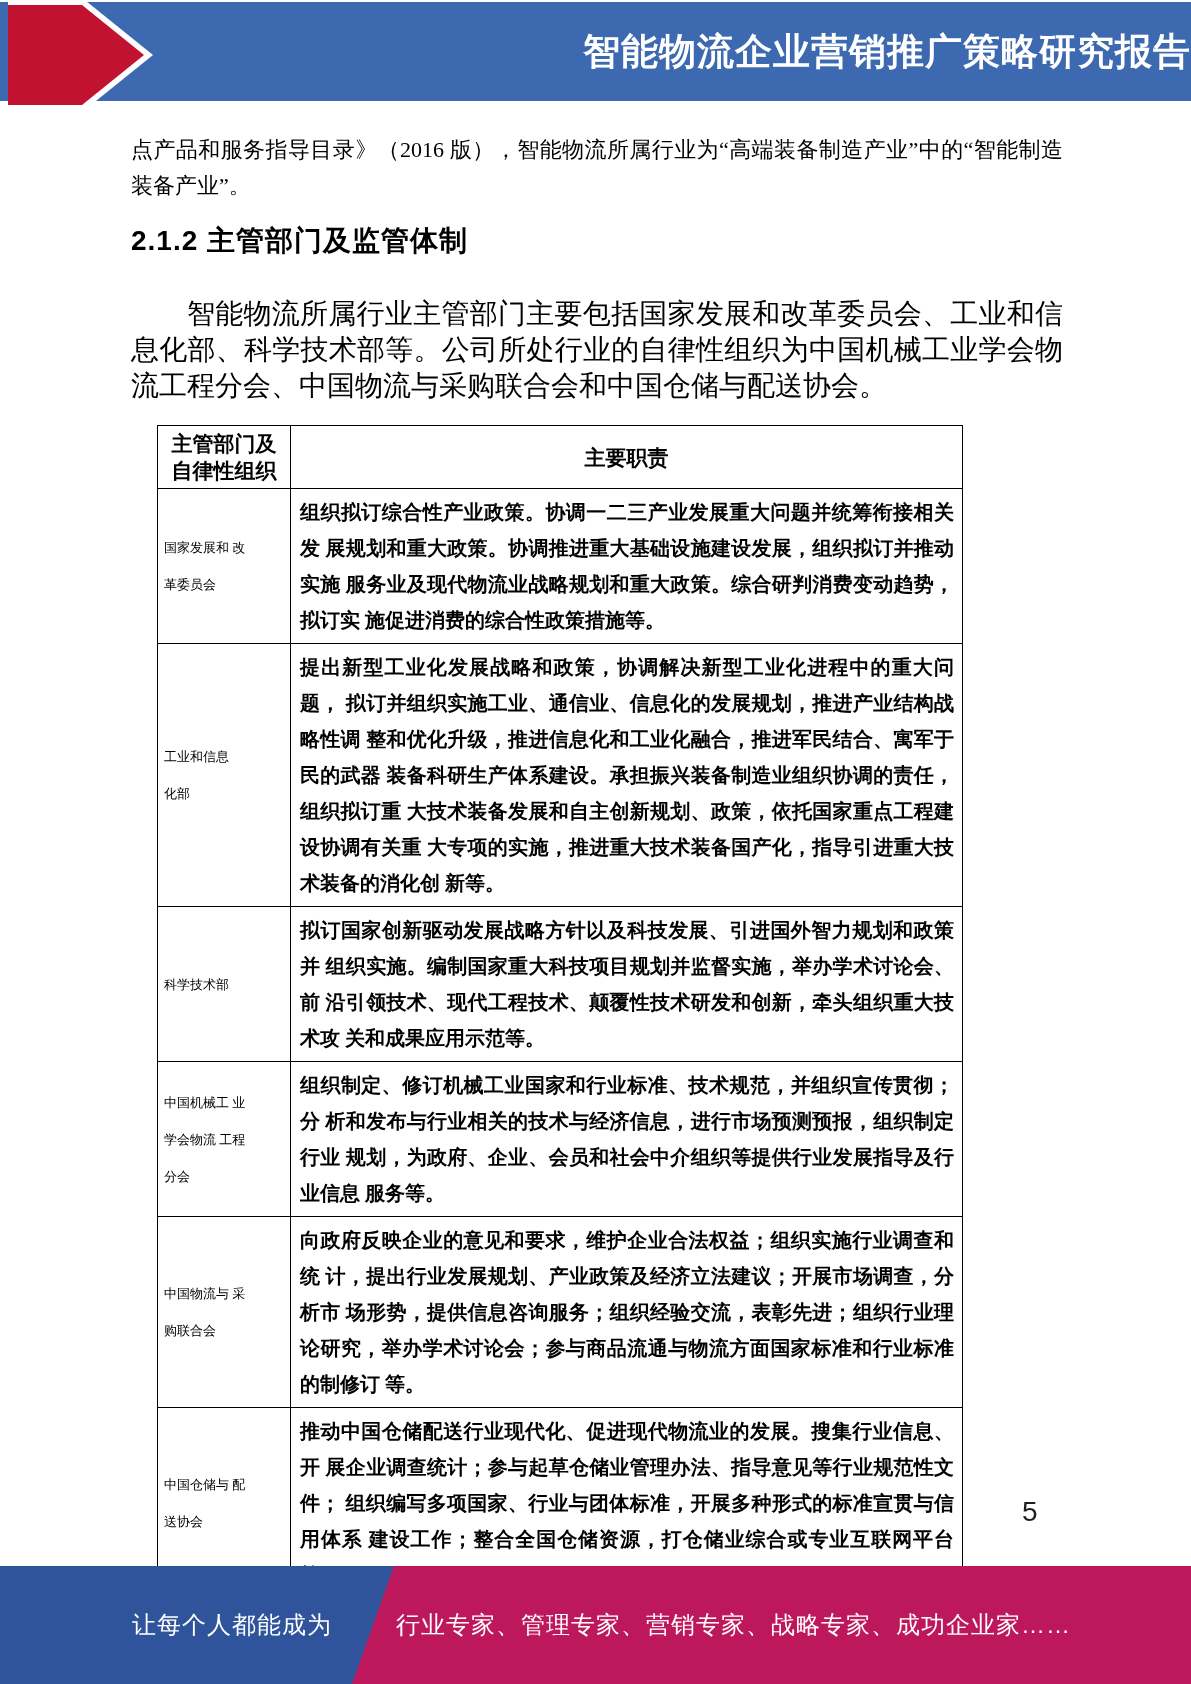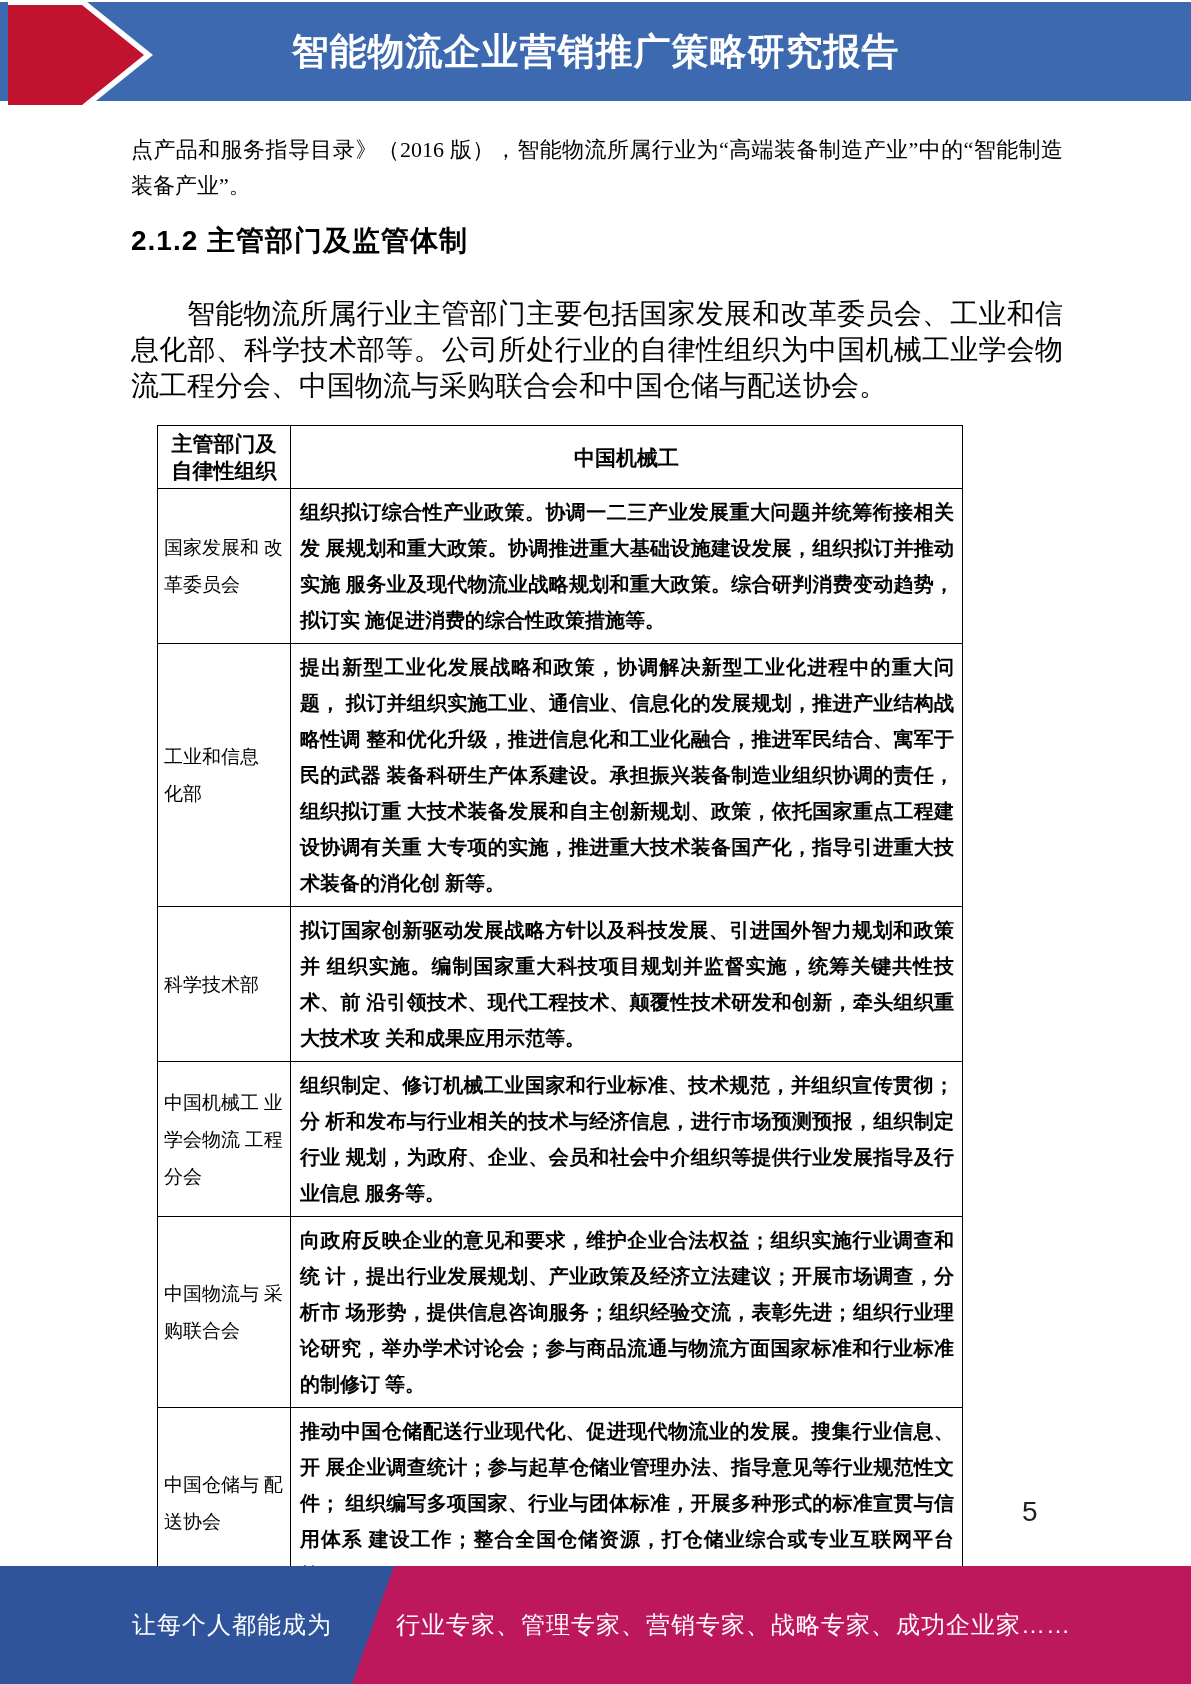--- a/index.html
+++ b/index.html
@@ -19,21 +19,21 @@
     position: absolute;
     top: 2px; left: 0; right: 0;
     height: 99px;
     background: #3c69b0;
   }
   .header-title {
     position: absolute;
     top: 0; left: 0; right: 0;
     height: 103px;
     line-height: 99px;
-    text-align: center;
+    text-align: right;
     color: #ffffff;
     font-family: "Liberation Sans", "DejaVu Sans", sans-serif;
     font-weight: bold;
     font-size: 37px;
     letter-spacing: 1px;
   }
   .header-arrow {
     position: absolute;
     left: 8px; top: -1px;
     width: 145px; height: 108px;
@@ -82,21 +82,21 @@
   .gov-table th {
     font-family: "Liberation Sans", "DejaVu Sans", sans-serif;
     font-weight: bold;
     font-size: 21px;
     line-height: 27px;
     text-align: center;
     padding: 4px 2px;
     white-space: pre-line;
   }
   .gov-table td.org-cell {
-    font-size: 19px;
+    font-size: 13px;
     line-height: 37px;
     padding: 4px 2px 4px 6px;
     white-space: pre;
     text-align: left;
     margin-top: 12px;
   }
   .gov-table td.duty-cell {
     font-size: 20px;
     line-height: 36px;
     padding: 5px 8px 5px 9px;
@@ -173,35 +173,35 @@
 
   <table class="gov-table">
     <colgroup>
         <col class="col-org">
         <col>
       </colgroup>
     <tbody>
         <tr>
       <th>主管部门及
 自律性组织</th>
-      <th>中国机械工</th>
+      <th>主要职责</th>
     </tr>
     <tr>
       <td class="org-cell">国家发展和 改
 革委员会</td>
       <td class="duty-cell">组织拟订综合性产业政策。协调一二三产业发展重大问题并统筹衔接相关发 展规划和重大政策。协调推进重大基础设施建设发展，组织拟订并推动实施 服务业及现代物流业战略规划和重大政策。综合研判消费变动趋势，拟订实 施促进消费的综合性政策措施等。</td>
     </tr>
     <tr>
       <td class="org-cell">工业和信息
 化部</td>
       <td class="duty-cell">提出新型工业化发展战略和政策，协调解决新型工业化进程中的重大问题， 拟订并组织实施工业、通信业、信息化的发展规划，推进产业结构战略性调 整和优化升级，推进信息化和工业化融合，推进军民结合、寓军于民的武器 装备科研生产体系建设。承担振兴装备制造业组织协调的责任，组织拟订重 大技术装备发展和自主创新规划、政策，依托国家重点工程建设协调有关重 大专项的实施，推进重大技术装备国产化，指导引进重大技术装备的消化创 新等。</td>
     </tr>
     <tr>
       <td class="org-cell">科学技术部</td>
-      <td class="duty-cell">拟订国家创新驱动发展战略方针以及科技发展、引进国外智力规划和政策并 组织实施。编制国家重大科技项目规划并监督实施，统筹关键共性技术、前 沿引领技术、现代工程技术、颠覆性技术研发和创新，牵头组织重大技术攻 关和成果应用示范等。</td>
+      <td class="duty-cell">拟订国家创新驱动发展战略方针以及科技发展、引进国外智力规划和政策并 组织实施。编制国家重大科技项目规划并监督实施，举办学术讨论会、前 沿引领技术、现代工程技术、颠覆性技术研发和创新，牵头组织重大技术攻 关和成果应用示范等。</td>
     </tr>
     <tr>
       <td class="org-cell">中国机械工 业
 学会物流 工程
 分会</td>
       <td class="duty-cell">组织制定、修订机械工业国家和行业标准、技术规范，并组织宣传贯彻；分 析和发布与行业相关的技术与经济信息，进行市场预测预报，组织制定行业 规划，为政府、企业、会员和社会中介组织等提供行业发展指导及行业信息 服务等。</td>
     </tr>
     <tr>
       <td class="org-cell">中国物流与 采
 购联合会</td>

